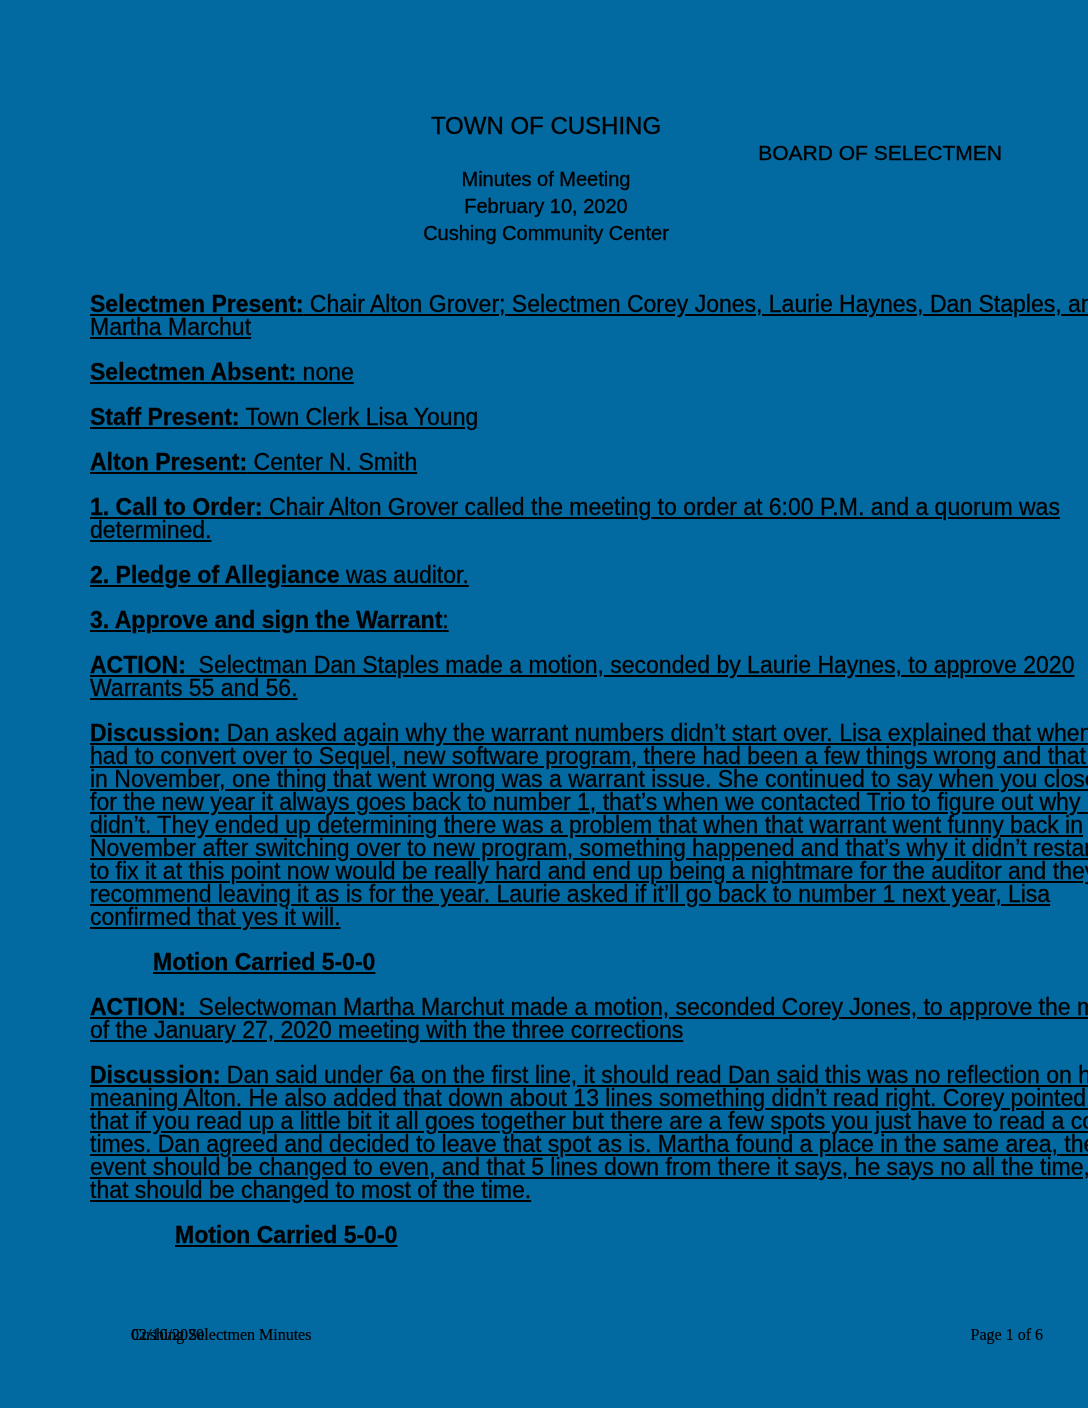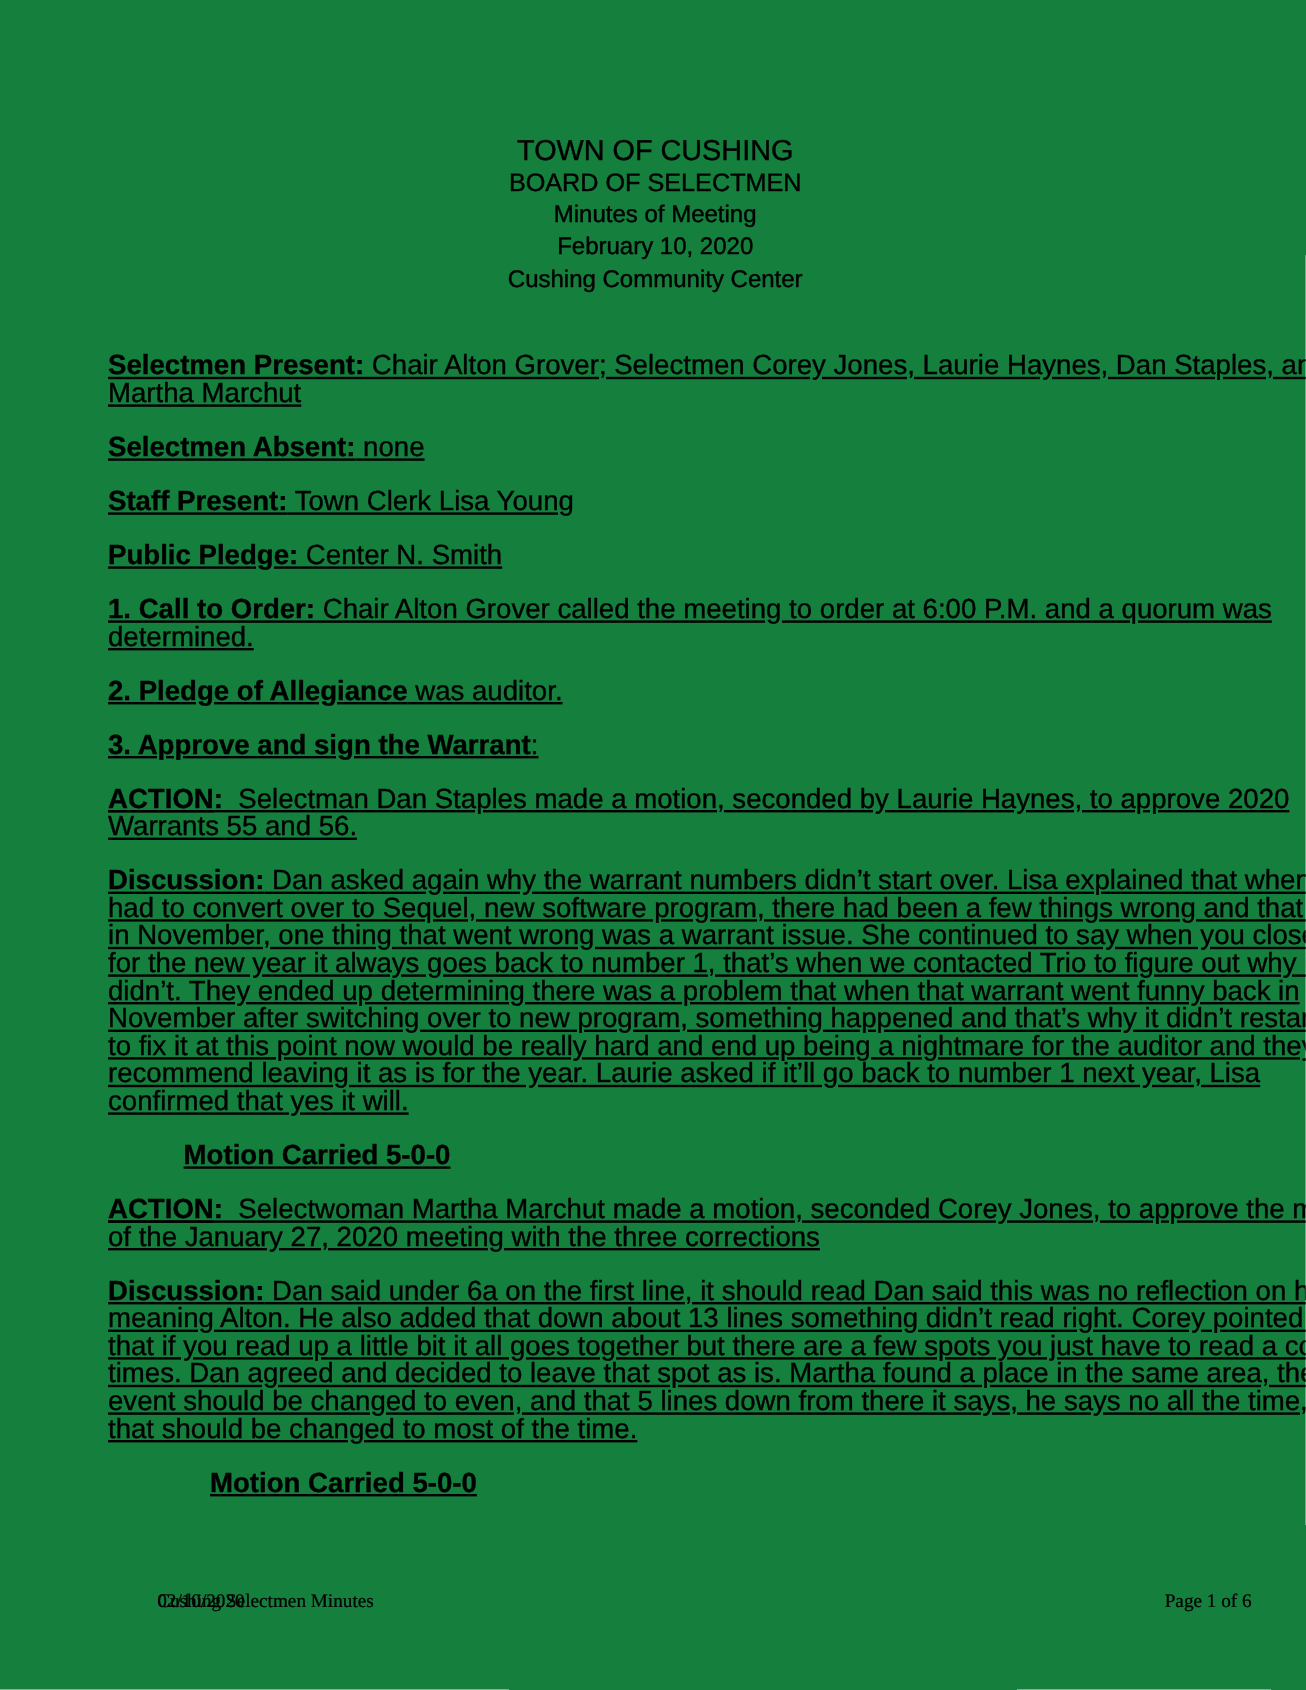--- a/index.html
+++ b/index.html
@@ -5,35 +5,35 @@
   html, body { margin: 0; padding: 0; }
   body {
     width: 1088px;
     height: 1408px;
     background: #ffffff;
     color: #000000;
     font-family: "Liberation Sans", "DejaVu Sans", sans-serif;
     position: relative;
     overflow: hidden;
   }
-  .page { position: absolute; inset: 0; background: #15803d; }
+  .page { position: absolute; inset: 0; background: #0369a1; }
   .content {
     position: absolute;
     left: 90px;
     top: 112px;
     width: 912px;
   }
   .doc-title {
     text-align: center;
     line-height: 27px;
     margin-bottom: 46px;
     -webkit-text-stroke: 0.35px #000;
   }
   .t1 { font-size: 24px; }
-  .t2 { font-size: 21px; }
+  .t2 { font-size: 21px; text-align: right; }
   .t3 { font-size: 20px; }
   .doc-body { -webkit-text-stroke: 0.3px #000; }
   .doc-body p {
     margin: 0 0 22px 0;
     font-size: 23px;
     line-height: 23px;
     white-space: pre;
     text-decoration: underline;
   }
   .b { font-weight: bold; }
@@ -63,21 +63,21 @@
       <div class="t2">BOARD OF SELECTMEN</div>
       <div class="t3">Minutes of Meeting</div>
       <div class="t3">February 10, 2020</div>
       <div class="t3">Cushing Community Center</div>
     </div>
     <div class="doc-body">
         <p><span class="b">Selectmen Present:</span><span> Chair Alton Grover; Selectmen Corey Jones, Laurie Haynes, Dan Staples, and
 Martha Marchut</span></p>
         <p><span class="b">Selectmen Absent:</span><span> none</span></p>
         <p><span class="b">Staff Present:</span><span> Town Clerk Lisa Young</span></p>
-        <p><span class="b">Public Pledge:</span><span> Center N. Smith</span></p>
+        <p><span class="b">Alton Present:</span><span> Center N. Smith</span></p>
         <p><span class="b">1. Call to Order:</span><span> Chair Alton Grover called the meeting to order at 6:00 P.M. and a quorum was
 determined.</span></p>
         <p><span class="b">2. Pledge of Allegiance</span><span> was auditor.</span></p>
         <p><span class="b">3. Approve and sign the Warrant</span><span>:</span></p>
         <p><span class="b u">ACTION</span><span class="b">:</span><span>  Selectman Dan Staples made a motion, seconded by Laurie Haynes, to approve 2020
 Warrants 55 and 56.</span></p>
         <p><span class="b">Discussion:</span><span> Dan asked again why the warrant numbers didn’t start over. Lisa explained that when we
 had to convert over to Sequel, new software program, there had been a few things wrong and that back
 in November, one thing that went wrong was a warrant issue. She continued to say when you close out
 for the new year it always goes back to number 1, that’s when we contacted Trio to figure out why it

